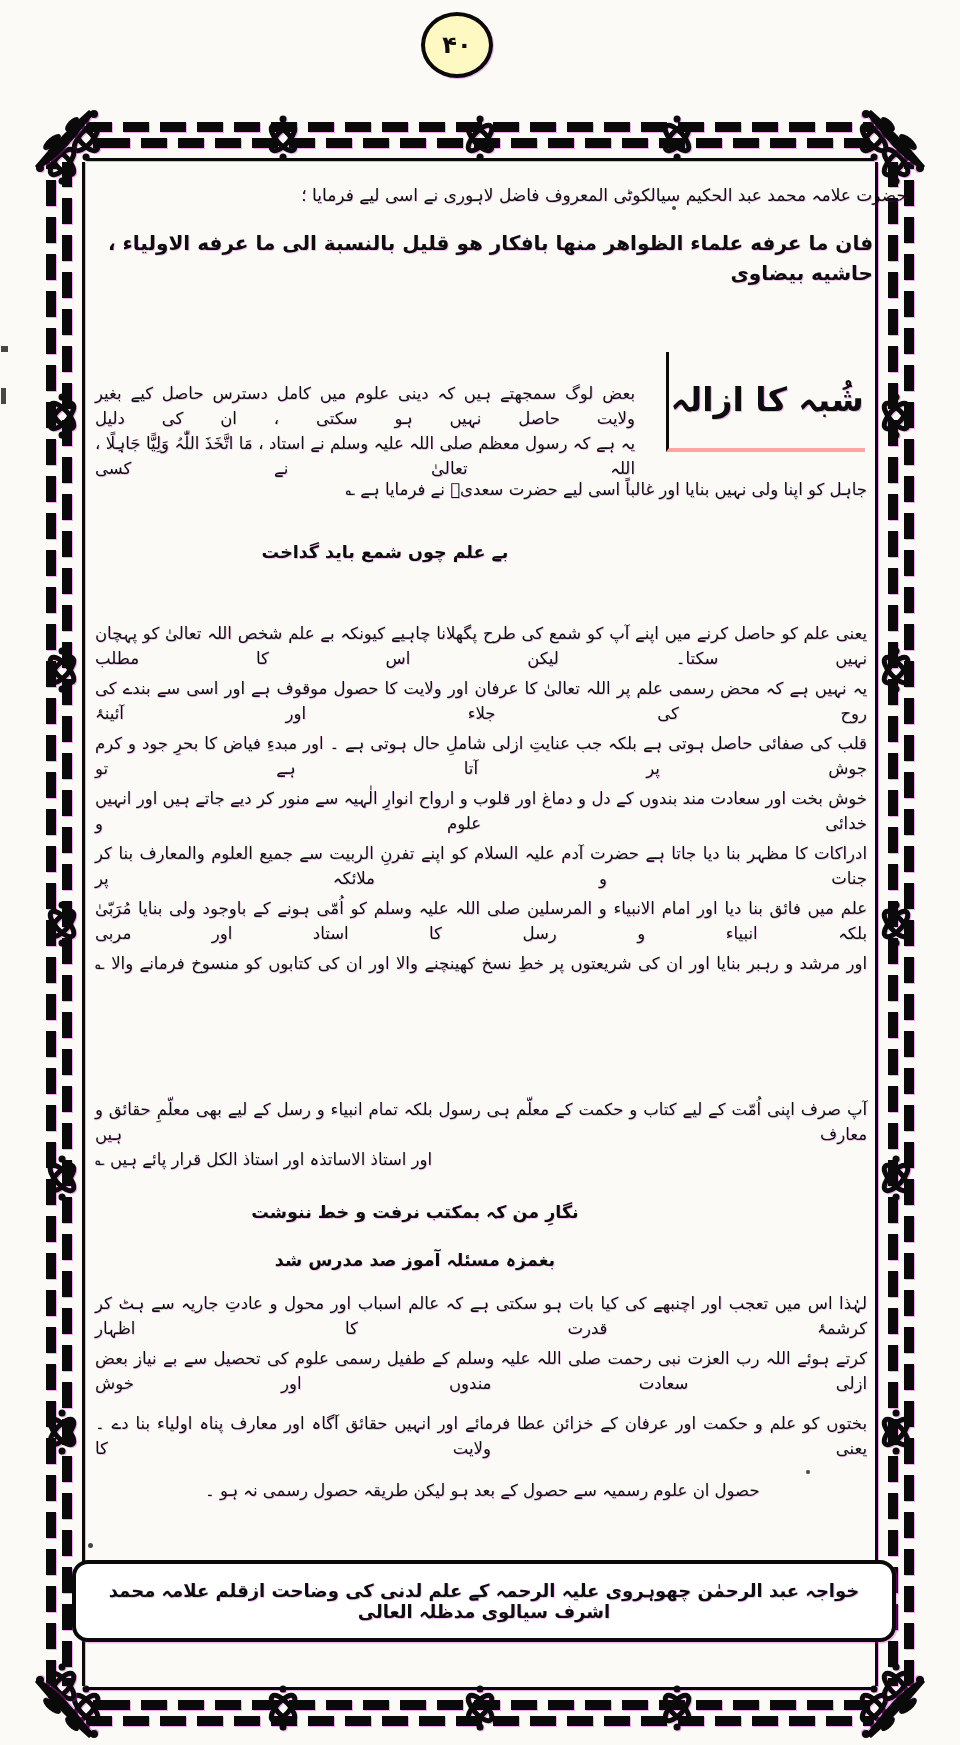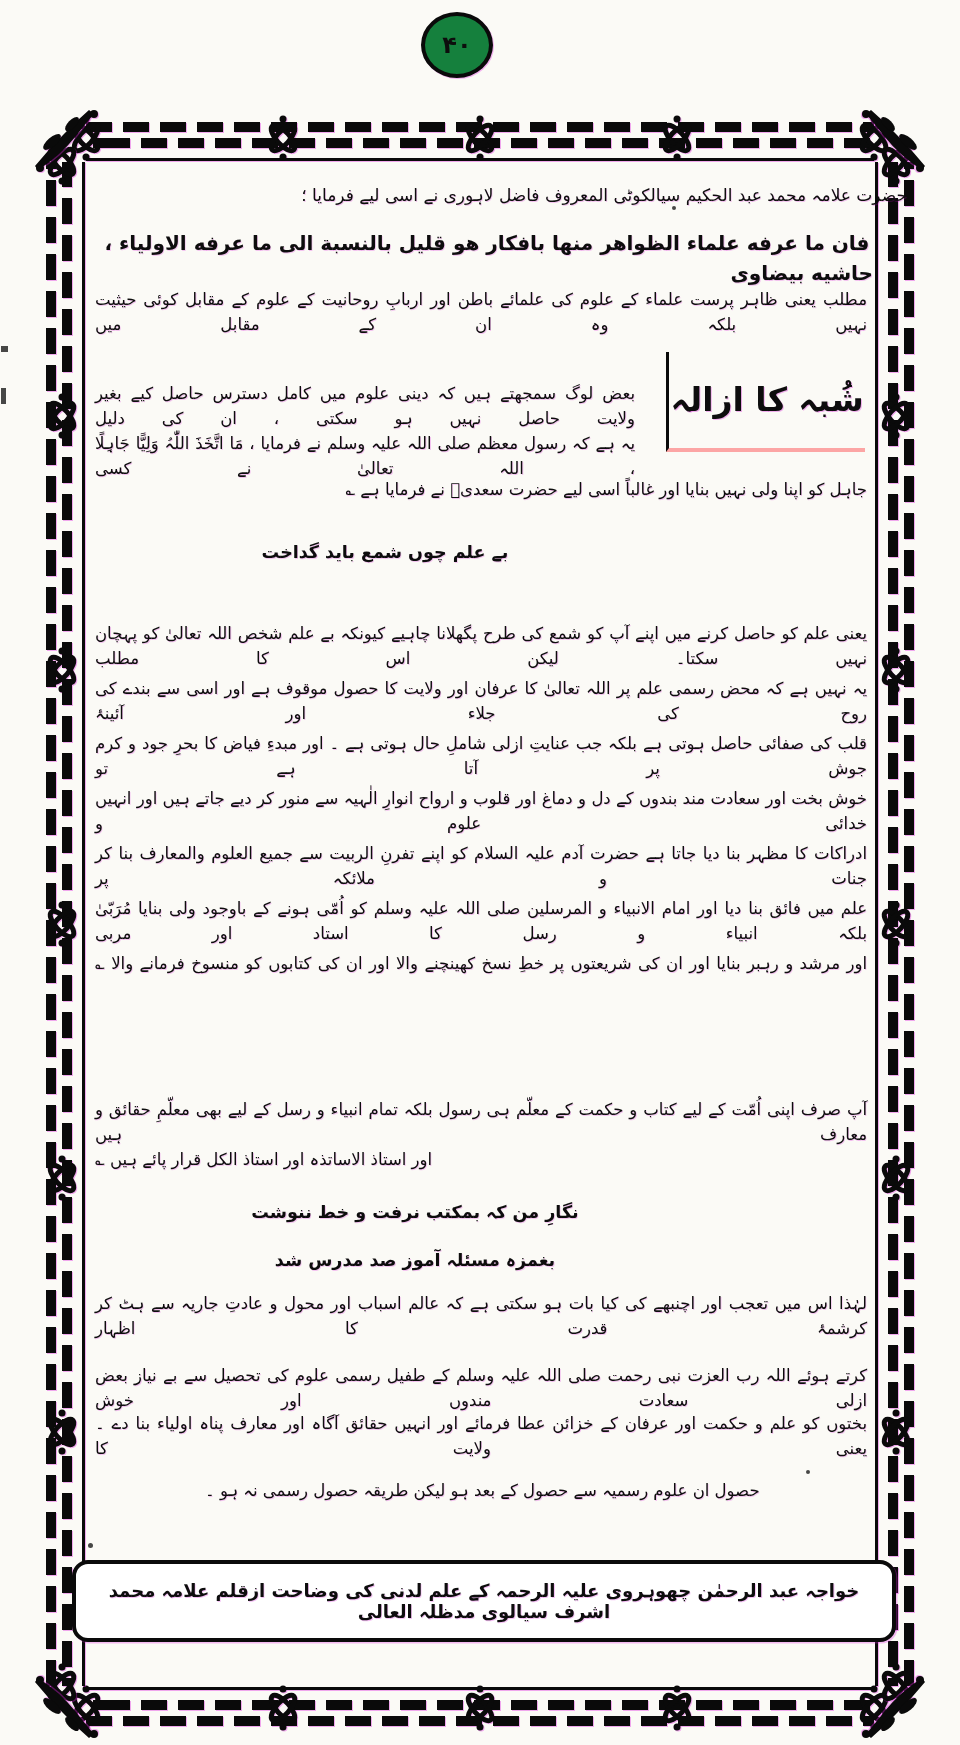--- a/index.html
+++ b/index.html
@@ -10,21 +10,21 @@
     color:#0d0d0d;
   }
   .page{position:absolute;inset:0;}
   
   .badge{
     position:absolute;left:421px;top:12px;width:64px;height:58px;
     border:4px solid #0a0a0a;border-radius:50%;
     display:flex;align-items:center;justify-content:center;
     font-size:24px;font-weight:bold;
     box-shadow:1px 1px 0 rgba(224,32,224,.35);
-    background:#15803d;
+    background:#fef9c3;
   }
   
   .frame{position:absolute;left:34px;top:110px;width:892px;height:1628px;}
   .chain{position:absolute;filter:drop-shadow(1px 1px 0 rgba(224,32,224,.38));}
   .chain-h{
     left:52px;right:52px;height:46px;
     background:
       repeating-linear-gradient(90deg,#0a0a0a 0 26px,transparent 26px 37px),
       repeating-linear-gradient(90deg,#0a0a0a 0 26px,transparent 26px 37px),
       linear-gradient(#0a0a0a,#0a0a0a);
@@ -53,21 +53,21 @@
   .corner-bl{left:-4px;bottom:-4px;transform:scaleY(-1);}
   .corner-br{right:-4px;bottom:-4px;transform:scale(-1,-1);}
   
   .txt{
     position:absolute;left:95px;width:772px;direction:rtl;
     text-shadow:0.8px 0.8px 0 rgba(216,0,216,.22);
     line-height:1.5;
   }
   .just{text-align:justify;text-align-last:justify;}
   .tail-left{text-align:left;text-align-last:left;}
-  .tail-right{text-align:center;text-align-last:right;}
+  .tail-right{text-align:right;text-align-last:right;}
   .body-line{font-size:16.5px;}
   .intro{top:183px;font-size:17px;padding-left:40px;}
   .arabic{top:228px;font-size:20px;font-weight:bold;padding-right:64px;padding-left:6px;}
   .gloss{top:288px;}
   
   .section{top:340px;height:175px;}
   .side-heading{
     position:absolute;right:2px;top:12px;width:196px;height:96px;
     border-left:3px solid #0a0a0a;border-bottom:4px solid #fca5a5;
     display:flex;align-items:center;justify-content:center;
@@ -346,26 +346,25 @@
             <circle cx="64" cy="8" r="4"></circle>
             <circle cx="10" cy="62" r="4"></circle>
           </g>
         </svg></div>
   </div>
 
   <div class="txt intro tail-right body-line">حضرت علامہ محمد عبد الحکیم سیالکوٹی المعروف فاضل لاہوری نے اسی لیے فرمایا ؛</div>
 
   <div class="txt arabic tail-right">فان ما عرفه علماء الظواهر منها بافكار هو قليل بالنسبة الى ما عرفه الاولياء ، حاشيه بيضاوى</div>
 
-  <div class="txt gloss just body-line">مطلب یعنی ظاہر پرست علماء کے علوم کی علمائے باطن اور اربابِ روحانیت کے علوم کے مقابل کوئی حیثیت نہیں بلکہ وہ ان کے مقابل میں</div>
 
   <div class="txt section">
     <div class="side-heading">شُبہ کا ازالہ</div>
     <div class="sec-line sec-line-1 just body-line">بعض لوگ سمجھتے ہیں کہ دینی علوم میں کامل دسترس حاصل کیے بغیر ولایت حاصل نہیں ہو سکتی ، ان کی دلیل</div>
-    <div class="sec-line sec-line-2 just body-line">یہ ہے کہ رسول معظم صلی اللہ علیہ وسلم نے فرمایا ، مَا اتَّخَذَ اللّٰہُ وَلِیًّا جَاہِلًا ، اللہ تعالیٰ نے کسی</div>
+    <div class="sec-line sec-line-2 just body-line">یہ ہے کہ رسول معظم صلی اللہ علیہ وسلم نے استاد ، مَا اتَّخَذَ اللّٰہُ وَلِیًّا جَاہِلًا ، اللہ تعالیٰ نے کسی</div>
     <div class="sec-line sec-line-3 tail-right body-line">جاہل کو اپنا ولی نہیں بنایا اور غالباً اسی لیے حضرت سعدیؒ نے فرمایا ہے ؎</div>
   </div>
 
   <div class="verse verse-1">
     <div>بے علم چوں شمع باید گداخت</div>
   </div>
 
   <div class="txt para para-2">
     <div class="body-line just" style="top:0">یعنی علم کو حاصل کرنے میں اپنے آپ کو شمع کی طرح پگھلانا چاہیے کیونکہ بے علم شخص اللہ تعالیٰ کو پہچان نہیں سکتا۔ لیکن اس کا مطلب</div>
     <div class="body-line just" style="top:55px">یہ نہیں ہے کہ محض رسمی علم پر اللہ تعالیٰ کا عرفان اور ولایت کا حصول موقوف ہے اور اسی سے بندے کی روح کی جلاء اور آئینۂ</div>
@@ -382,21 +381,21 @@
     <div class="body-line tail-left" style="top:50px">اور استاذ الاساتذہ اور استاذ الکل قرار پائے ہیں ؎</div>
   </div>
 
   <div class="verse verse-3">
     <div>نگارِ من کہ بمکتب نرفت و خط ننوشت</div>
     <div>بغمزہ مسئلہ آموز صد مدرس شد</div>
   </div>
 
   <div class="txt para para-4">
     <div class="body-line just" style="top:0">لہٰذا اس میں تعجب اور اچنبھے کی کیا بات ہو سکتی ہے کہ عالم اسباب اور محول و عادتِ جاریہ سے ہٹ کر کرشمۂ قدرت کا اظہار</div>
-    <div class="body-line just" style="top:72px">کرتے ہوئے اللہ رب العزت نبی رحمت صلی اللہ علیہ وسلم کے طفیل رسمی علوم کی تحصیل سے بے نیاز بعض ازلی سعادت مندوں اور خوش</div>
+    <div class="body-line just" style="top:55px">کرتے ہوئے اللہ رب العزت نبی رحمت صلی اللہ علیہ وسلم کے طفیل رسمی علوم کی تحصیل سے بے نیاز بعض ازلی سعادت مندوں اور خوش</div>
     <div class="body-line just" style="top:120px">بختوں کو علم و حکمت اور عرفان کے خزائن عطا فرمائے اور انہیں حقائق آگاہ اور معارف پناہ اولیاء بنا دے ۔ یعنی ولایت کا</div>
     <div class="body-line tail-left" style="top:187px;padding-left:110px">حصول ان علوم رسمیہ سے حصول کے بعد ہو لیکن طریقہ حصول رسمی نہ ہو ۔</div>
   </div>
 
   <div class="footer-box">
     <div class="inner">خواجہ عبد الرحمٰن چھوہروی علیہ الرحمہ کے علم لدنی کی وضاحت ازقلم علامہ محمد اشرف سیالوی مدظلہ العالی</div>
   </div>
 
   <div class="artifact" style="left:1px;top:346px;width:7px;height:6px"></div>
   <div class="artifact" style="left:1px;top:388px;width:5px;height:16px"></div>

